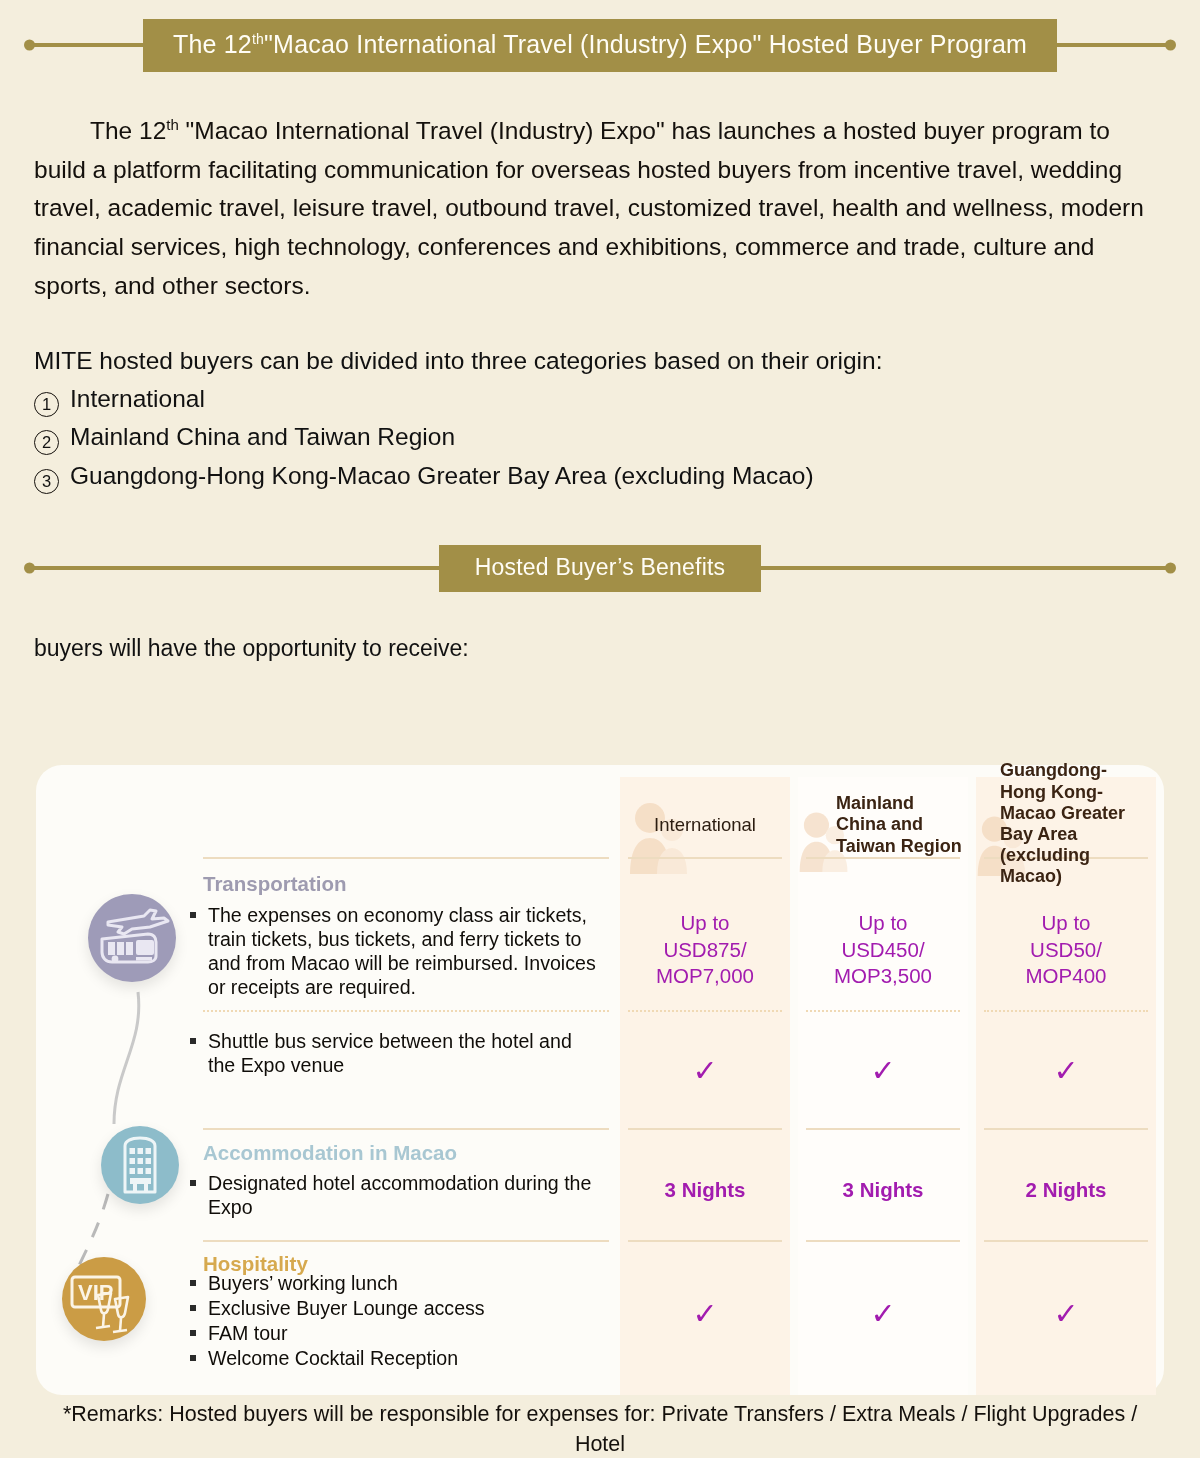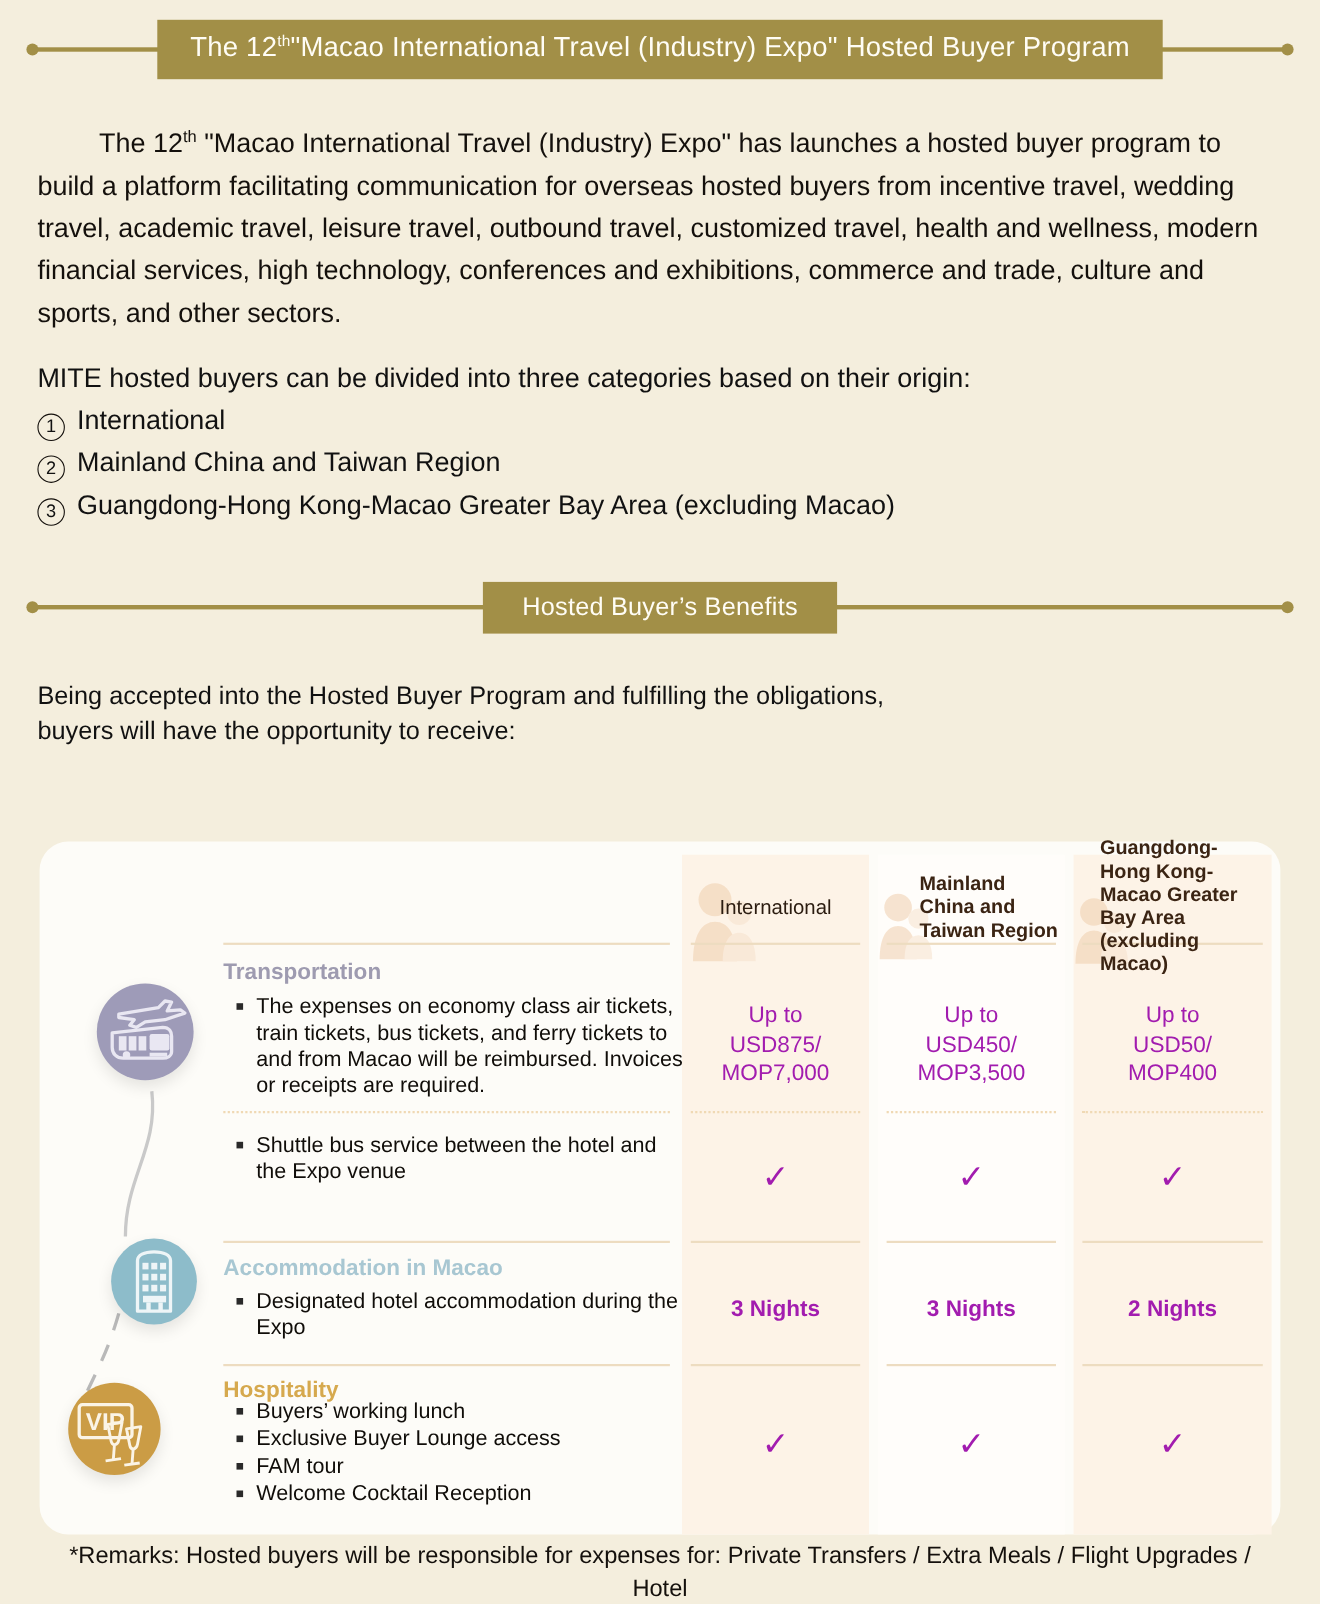--- a/index.html
+++ b/index.html
@@ -170,21 +170,21 @@
     font-size: 20.5px;
     font-weight: bold;
     left: 203px;
   }
   .sec-title.transportation { color: #9e9bb0; top: 858px; }
   .sec-title.accommodation  { color: #a8c7d2; top: 1127px; }
   .sec-title.hospitality    { color: #d6a94e; top: 1238px; }
 
   .bullets {
     position: absolute;
-    left: 211px;
+    left: 186px;
     width: 412px;
     font-size: 19.6px;
     line-height: 1.22;
     color: #100d09;
   }
   .bullet-item {
     display: flex;
     align-items: flex-start;
     margin-bottom: 1px;
   }
@@ -269,21 +269,21 @@
     <div class="ribbon-line right"></div>
     <div class="ribbon-dot left"></div>
     <div class="ribbon-dot right"></div>
     <div class="ribbon-label"><span>The 12</span><sup>th</sup><span>"Macao International Travel (Industry) Expo" Hosted Buyer Program</span></div>
   </div>
 
   <div class="body-text" style="margin-top:36px;">
     <p class="indent"><span>The 12</span><sup>th</sup><span> "Macao International Travel (Industry) Expo" has launches a hosted buyer program to build a platform facilitating communication for overseas hosted buyers from incentive travel, wedding travel, academic travel, leisure travel, outbound travel, customized travel, health and wellness, modern financial services, high technology, conferences and exhibitions, commerce and trade, culture and sports, and other sectors.</span></p>
   </div>
 
-  <div class="origins" style="margin-top:20px;">
+  <div class="origins" style="margin-top:36px;">
     <div>MITE hosted buyers can be divided into three categories based on their origin:</div>
     <div class="origin-row">
       <span class="circ-num">1</span>
       <span>International</span>
     </div>
     <div class="origin-row">
       <span class="circ-num">2</span>
       <span>Mainland China and Taiwan Region</span>
     </div>
     <div class="origin-row">
@@ -294,21 +294,20 @@
 
   <div class="ribbon-wrap benefits" style="margin-top:42px;">
     <div class="ribbon-line left"></div>
     <div class="ribbon-line right"></div>
     <div class="ribbon-dot left"></div>
     <div class="ribbon-dot right"></div>
     <div class="ribbon-label">Hosted Buyer’s Benefits</div>
   </div>
 
   <div class="lead-text" style="margin-top:34px;">
-    <div>Being accepted into the Hosted Buyer Program and fulfilling the obligations,</div>
     <div>buyers will have the opportunity to receive:</div>
   </div>
 
   <div class="card"></div>
 
   <div class="colstrip c1" style="left:620px;top:763px;height:618px;width:170px;"></div>
   <div class="colstrip c2" style="left:798px;top:763px;height:618px;width:170px;"></div>
   <div class="colstrip c3" style="left:976px;top:763px;height:618px;width:180px;"></div>
 
   <div class="colhead c1" style="left:620px;top:760px;width:170px;">

